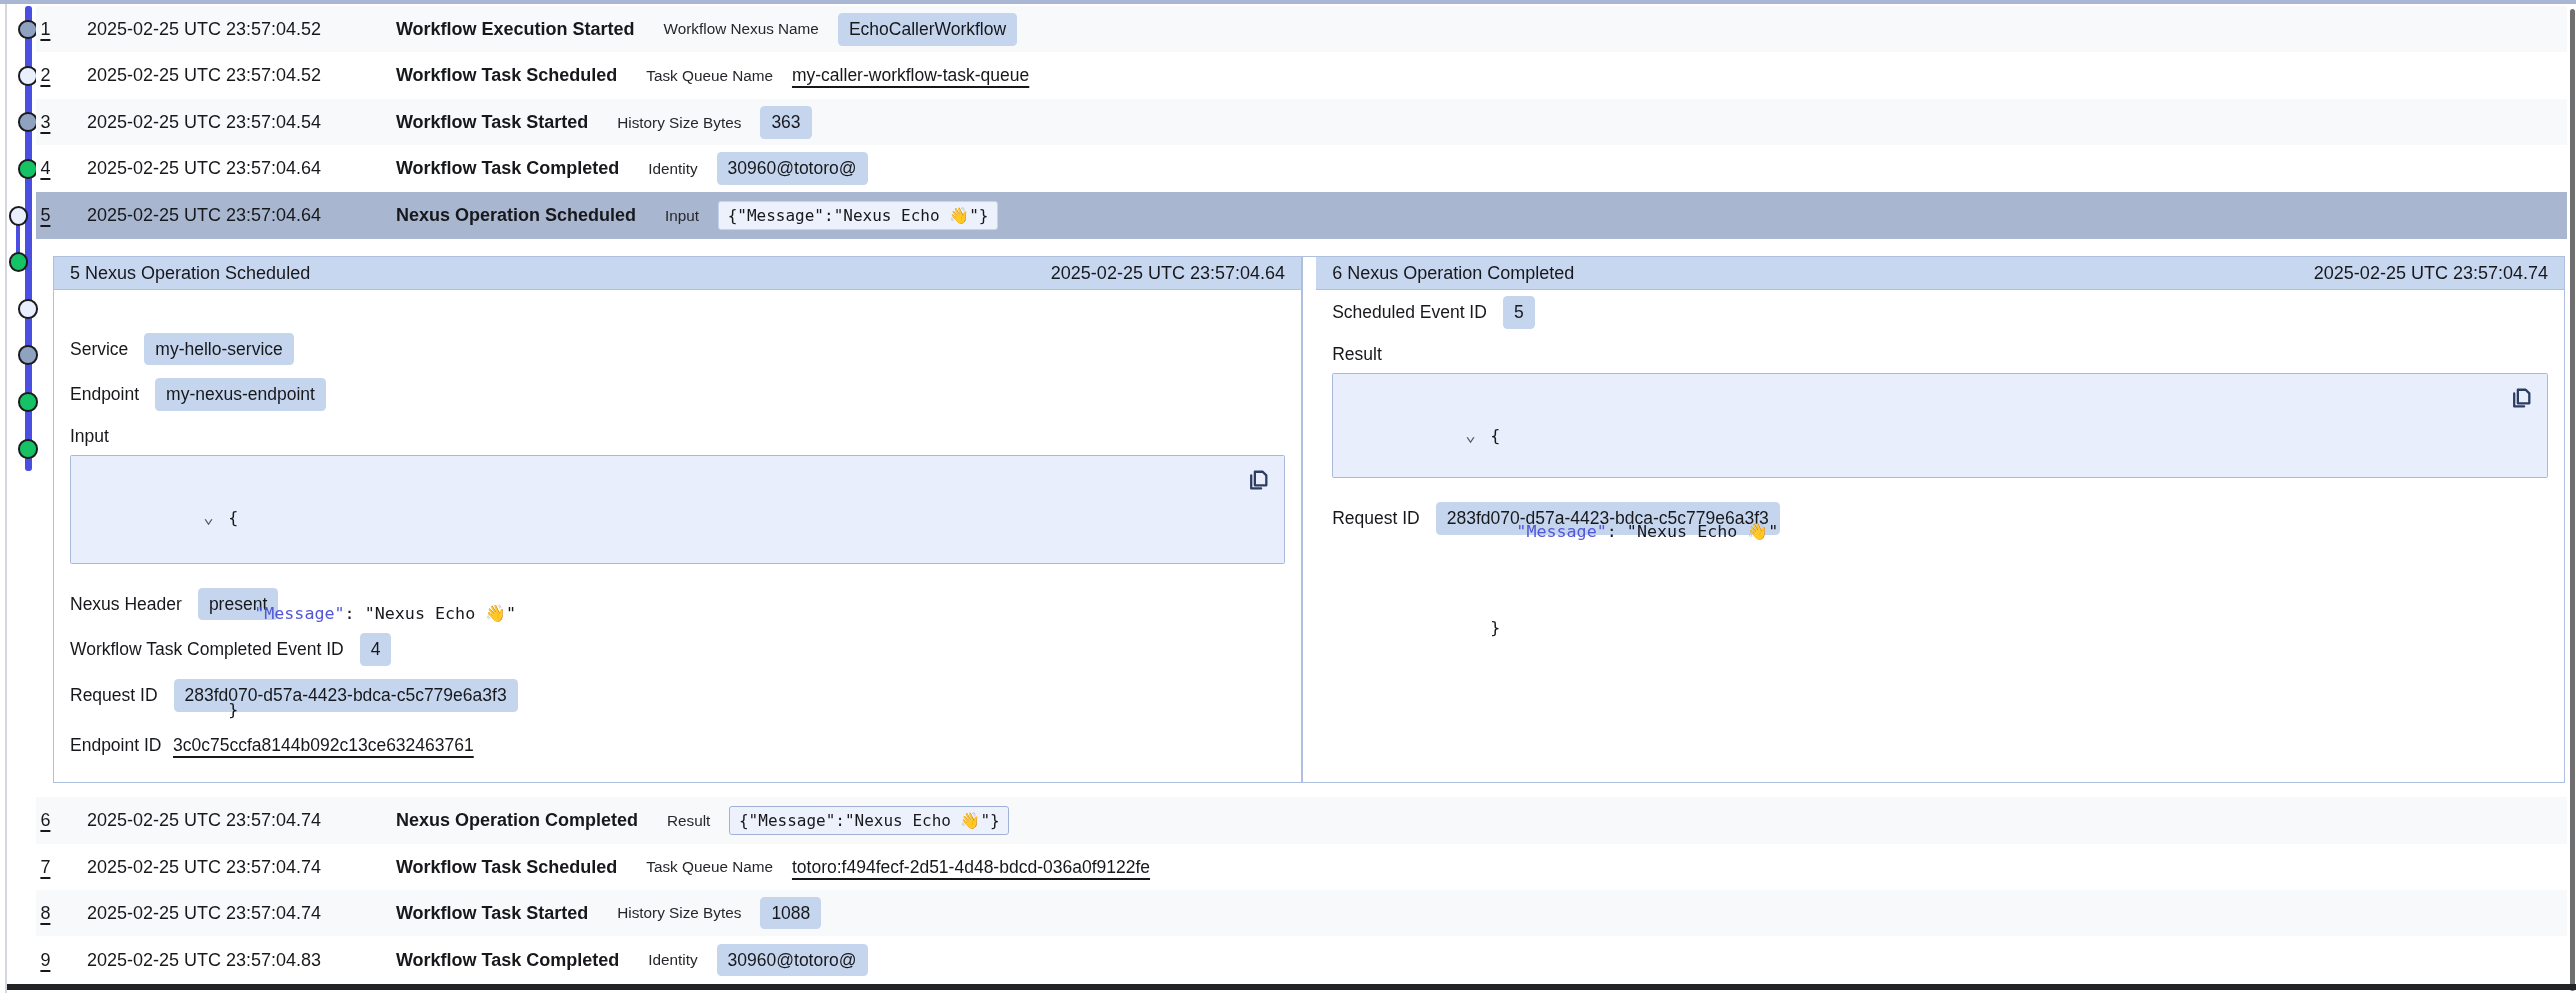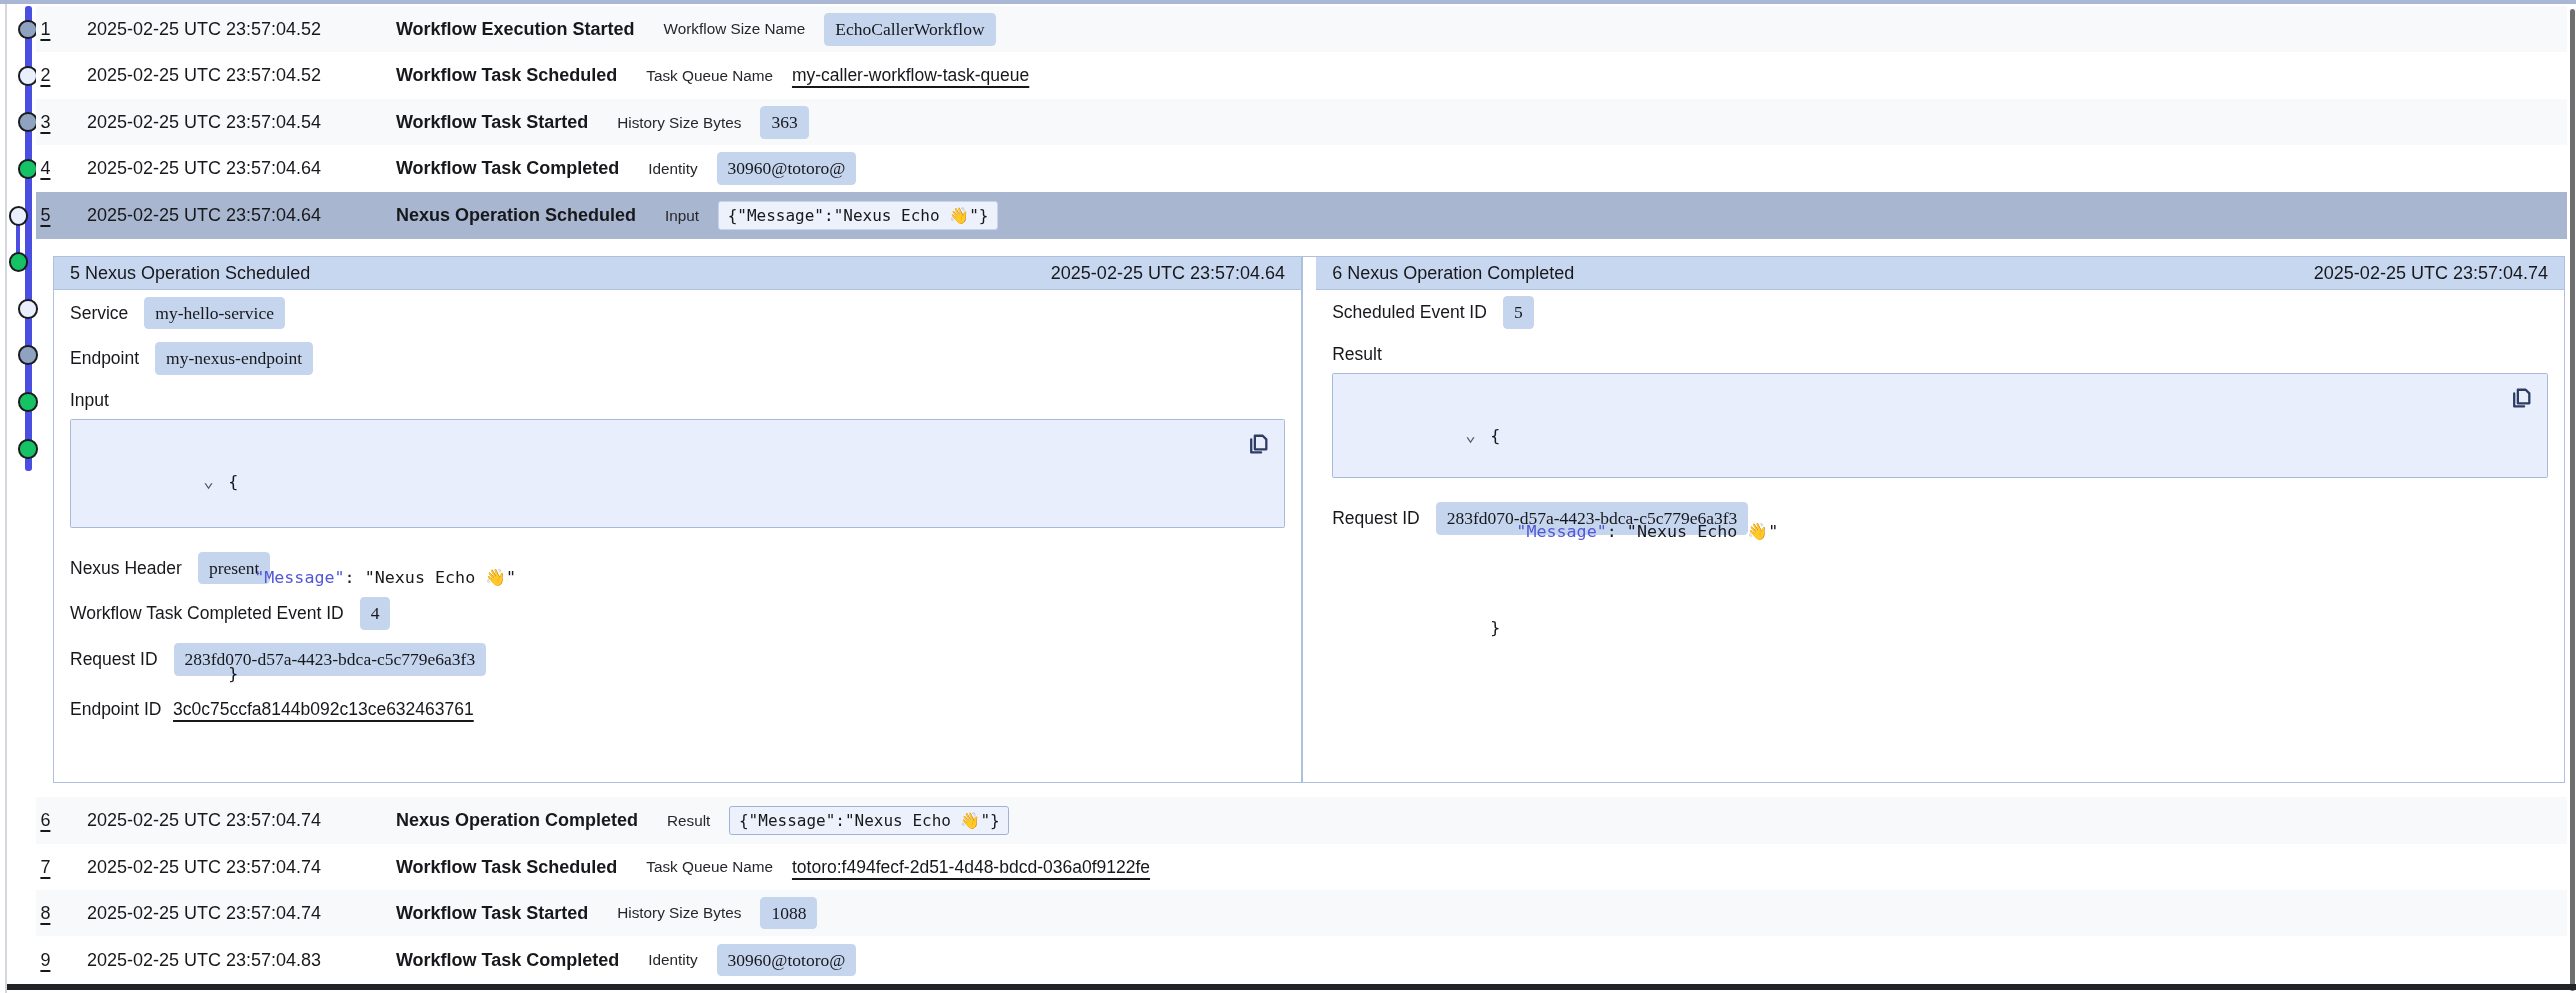--- a/index.html
+++ b/index.html
@@ -25,28 +25,28 @@
   
   .rows { position:absolute; left:36px; top:0; width:2531px; }
   .event-row { position:absolute; left:0; width:100%; height:47px; display:flex; align-items:center; padding-left:4.4px; background:#ffffff; cursor:pointer; }
   .event-row.zebra { background:#f8f9fb; }
   .event-row.selected { background:#a9b6cf; }
   .row-num { display:inline-block; width:29px; font-size:18px; color:#17181c; text-decoration:underline; text-underline-offset:4.4px; text-decoration-thickness:1.5px; }
   .row-ts { display:inline-block; width:291px; margin-left:17.5px; font-size:18px; margin-right:18px; }
   .row-name { font-size:18px; font-weight:700; }
   .row-label { margin-left:29px; font-size:15.3px; color:#26272c; }
   .row-value { margin-left:19px; }
-  .badge { background:#c5d5ee; border-radius:4.4px; padding:5.8px 11px; font-size:17.5px; color:#17181c;font-family:Liberation Serif, serif; }
+  .badge { background:#c5d5ee; border-radius:4.4px; padding:5.8px 11px; font-size:17.5px; color:#17181c; }
   .code-badge { background:#edf1fc; border:1.5px solid #9fb2d6; border-radius:2.9px; padding:4.4px 8.7px; font-family:"DejaVu Sans Mono",monospace; font-size:16px; color:#17181c; }
   .row-link { font-size:17.5px; color:#17181c; text-decoration:underline; text-underline-offset:5.1px; text-decoration-thickness:1.5px; }
 
   
   .detail { position:absolute; left:53px; top:256px; width:2512px; height:527px; border:1.5px solid #aec0dd; display:flex; background:#ffffff; }
   .panel { height:100%; display:flex; flex-direction:column; }
-  .panel.left  { width:1247px; }
+  .panel.left  { width:1247px;gap:36px; }
   .panel-divider { width:2.2px; background:#aec0dd; height:100%; }
   .panel.right { flex:1;padding-left:13px; }
   .panel-header { height:33px; flex:0 0 33px; background:#c8d7f0; border-bottom:1.5px solid #aec0dd; display:flex; align-items:center; justify-content:space-between; padding:0 16px; font-size:18px; }
   .panel-body { padding:0 16px; flex:1; }
   .field { display:flex; align-items:center; font-size:17.5px; }
   .f-h62 { height:45px; } .f-h63 { height:46px; } .f-h74 { height:54px;text-align:right; }
   .field .badge { margin-left:16px; }
   .label-row { height:38px; display:flex; align-items:center; font-size:17.5px; }
   .field .row-link { margin-left:11.6px; }
 
@@ -82,21 +82,21 @@
     <div class="tl-dot dot-green" style="left:18px; top:392px;"></div>
     <div class="tl-dot dot-green" style="left:18px; top:439px;"></div>
   </div>
 
   <div class="rows">
 
     <div class="event-row zebra" style="top:5.8px;">
       <span class="row-num">1</span>
       <span class="row-ts">2025-02-25 UTC 23:57:04.52</span>
       <span class="row-name">Workflow Execution Started</span>
-      <span class="row-label">Workflow Size Name</span>
+      <span class="row-label">Workflow Nexus Name</span>
       <span class="row-value badge">EchoCallerWorkflow</span>
     </div>
 
     <div class="event-row" style="top:52px;">
       <span class="row-num">2</span>
       <span class="row-ts">2025-02-25 UTC 23:57:04.52</span>
       <span class="row-name">Workflow Task Scheduled</span>
       <span class="row-label">Task Queue Name</span>
       <span class="row-value row-link">my-caller-workflow-task-queue</span>
     </div>

